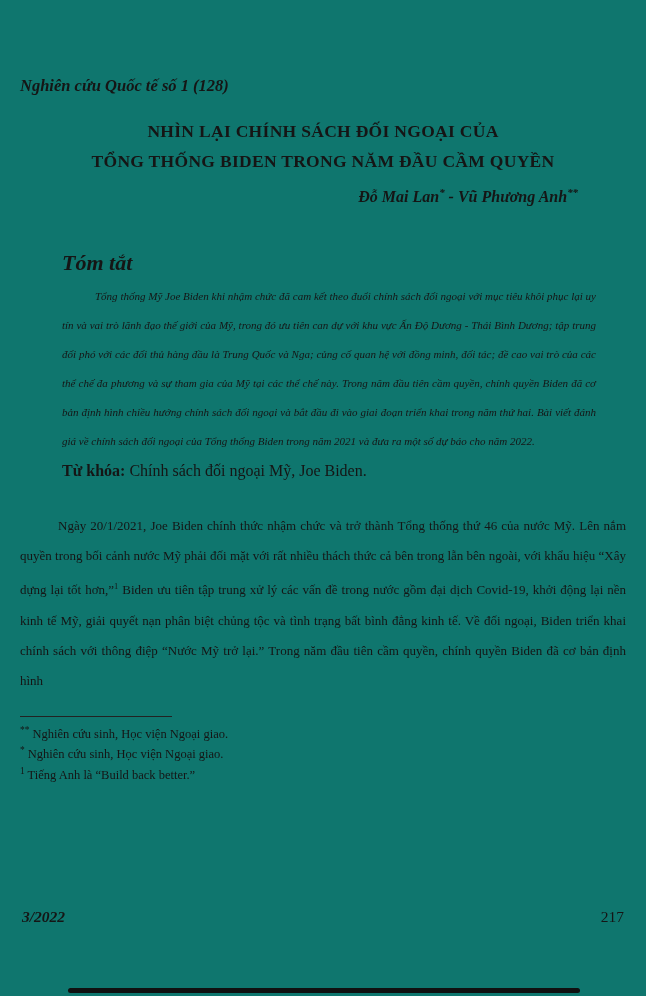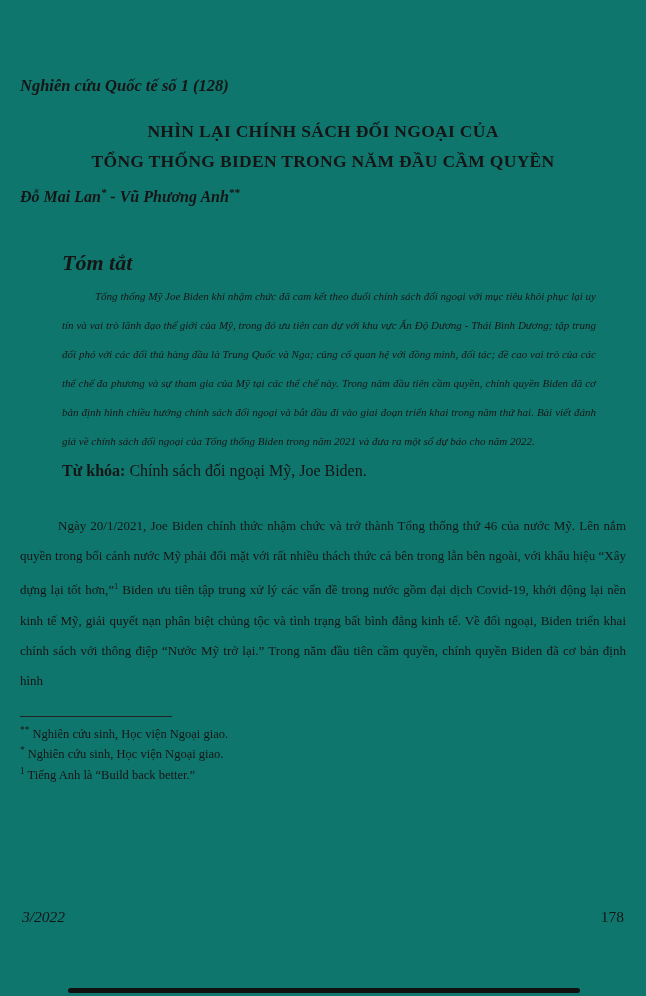--- a/index.html
+++ b/index.html
@@ -24,21 +24,21 @@
   .title-block {
     margin-top: 20px;
     text-align: center;
     font-weight: bold;
     font-size: 17.5px;
     line-height: 30px;
     letter-spacing: 0.3px;
   }
   .author-line {
     margin-top: 10px;
-    text-align: left;
+    text-align: right;
     padding-right: 48px;
     font-weight: bold;
     font-style: italic;
     font-size: 16px;
   }
   .author-line sup { font-size: 68%; }
   .abstract-block {
     margin: 44px 30px 0 42px;
   }
   .abstract-heading {
@@ -82,21 +82,21 @@
   .page-footer {
     position: absolute;
     left: 22px;
     right: 22px;
     bottom: 70px;
     display: flex;
     justify-content: space-between;
     align-items: baseline;
     font-size: 15.5px;
   }
-  .footer-issue { font-weight: normal; font-style: italic; }
+  .footer-issue { font-weight: bold; font-style: italic; }
   .footer-page-number { font-weight: normal; }
   .scan-artifact {
     position: absolute;
     bottom: 3px;
     left: 68px;
     width: 512px;
     height: 5px;
     background: #101010;
     border-radius: 3px;
   }
@@ -129,18 +129,18 @@
   <div class="footnote-sep"></div>
 
   <div class="footnotes">
     <div class="footnote-item"><sup>**</sup><span> Nghiên cứu sinh, Học viện Ngoại giao.</span></div>
     <div class="footnote-item"><sup>*</sup><span> Nghiên cứu sinh, Học viện Ngoại giao.</span></div>
     <div class="footnote-item"><sup>1</sup><span> Tiếng Anh là “Build back better.”</span></div>
   </div>
 
   <div class="page-footer">
     <span class="footer-issue">3/2022</span>
-    <span class="footer-page-number">178</span>
+    <span class="footer-page-number">217</span>
   </div>
 
   <div class="scan-artifact"></div>
 
 </div>
 
 </body></html>

